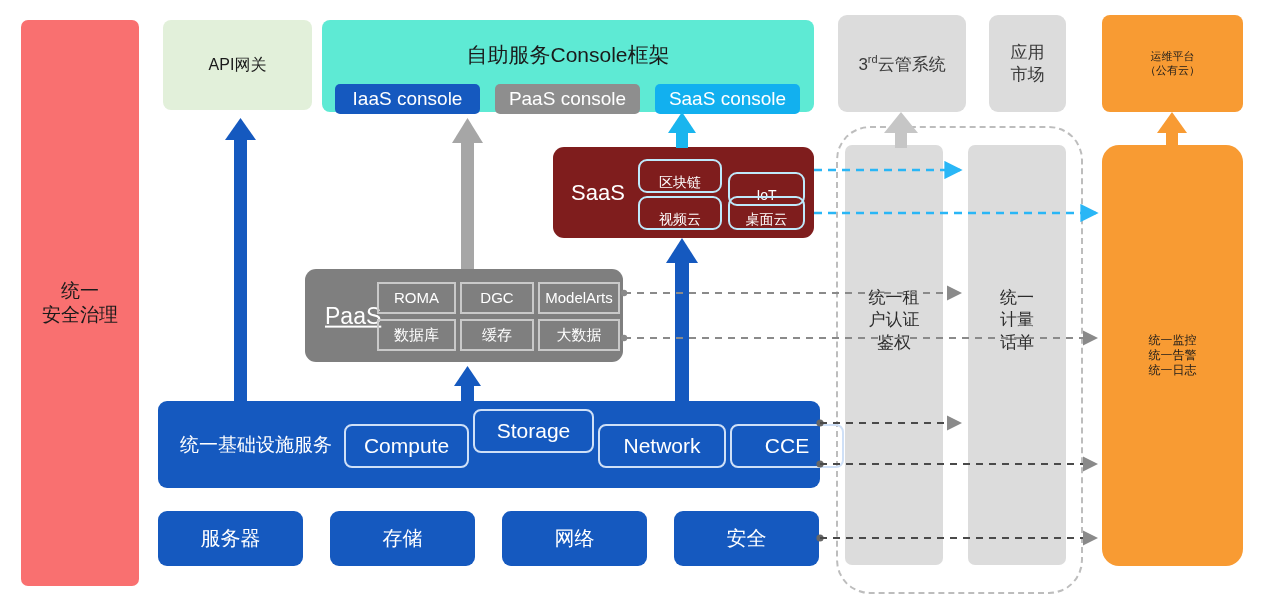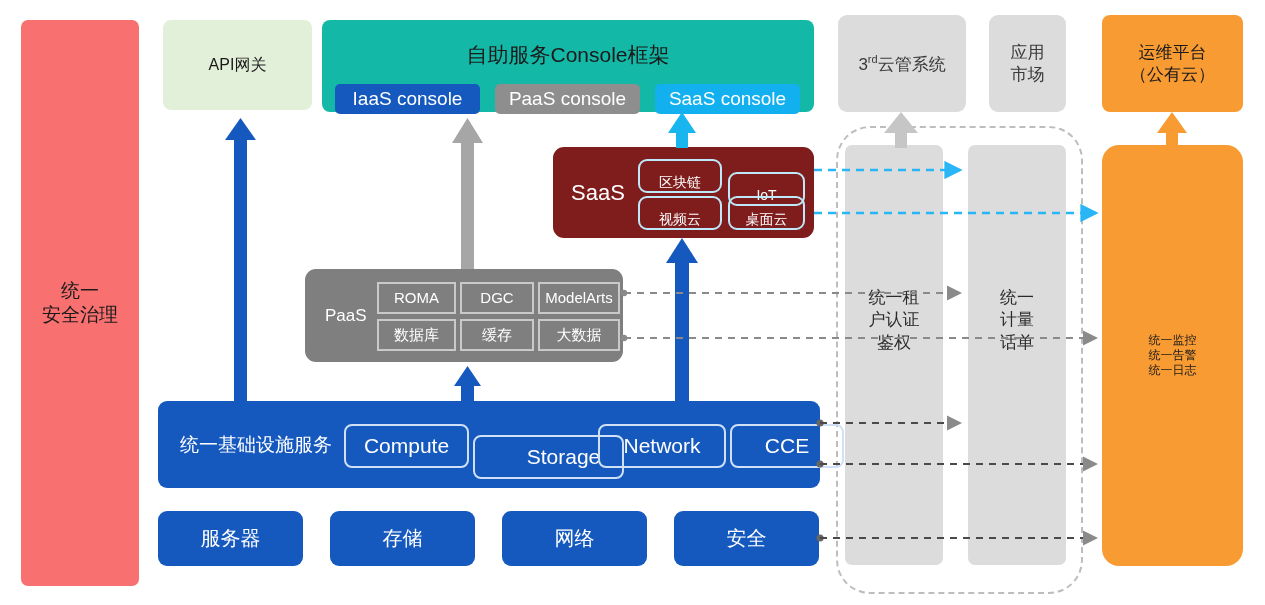--- a/index.html
+++ b/index.html
@@ -7,43 +7,43 @@
   #canvas{position:relative;width:1265px;height:605px;overflow:hidden;background:#fff;}
   .box{position:absolute;box-sizing:border-box;display:flex;align-items:center;justify-content:center;text-align:center;line-height:1.25;}
 
   
   .security{background:#f97070;border-radius:7px;color:#1a1a1a;font-size:19px;font-weight:400;}
 
   
   .apigw{background:#e2f0da;border-radius:8px;color:#1a1a1a;font-size:16px;}
 
   
-  .console-frame{background:#14b8a6;border-radius:8px;padding-left:16px;}
+  .console-frame{background:#5eead4;border-radius:8px;padding-left:16px;}
   .console-title{position:absolute;left:0;right:0;top:22px;text-align:center;font-size:21px;color:#1a1a1a;}
   .console-chip{position:absolute;border-radius:5px;color:#fff;font-size:19px;display:flex;align-items:center;justify-content:center;}
   .chip-iaas{background:#1559bf;}
   .chip-paas{background:#8e8e8e;}
   .chip-saas{background:#12b0ef;}
 
   
   .graybox{background:#dcdcdc;border-radius:9px;color:#3a3a3a;font-size:17px;}
   .graybox sup{font-size:11px;vertical-align:super;}
 
   
-  .orangebox{background:#f89b33;border-radius:8px;color:#1a1a1a;font-size:17px;}
+  .orangebox{background:#f89b33;border-radius:8px;color:#1a1a1a;font-size:11px;}
   .orangepillar{background:#f89b33;border-radius:17px;color:#1a1a1a;font-size:12px;}
 
   
   .saas-layer{background:#7f1d1d;border-radius:11px;}
   .saas-label{position:absolute;left:18px;top:50%;transform:translateY(-50%);color:#fff;font-size:22px;}
   .saas-chip{position:absolute;border:2px solid #bfe9fb;border-radius:9px;color:#fff;font-size:14px;display:flex;align-items:flex-end;justify-content:center;}
 
   
   .paas-layer{background:#7f7f7f;border-radius:11px;}
-  .paas-label{position:absolute;left:20px;top:50%;transform:translateY(-50%);color:#fff;font-size:17px;}
+  .paas-label{position:absolute;left:20px;top:50%;transform:translateY(-50%);color:#fff;font-size:23px;text-decoration:underline;}
   .paas-chip{position:absolute;border:2px solid #c9c9c9;border-radius:0;color:#fff;font-size:15px;display:flex;align-items:center;justify-content:center;}
 
   
   .infra-layer{background:#1559bf;border-radius:9px;}
   .infra-label{position:absolute;left:22px;top:50%;transform:translateY(-50%);color:#fff;font-size:19px;}
   .infra-chip{position:absolute;border:2px solid #cfe0f7;border-radius:8px;color:#fff;font-size:21px;display:flex;align-items:center;justify-content:center;}
 
   
   .bluebox{background:#1559bf;border-radius:9px;color:#fff;font-size:20px;}
 
@@ -154,21 +154,21 @@
     <div class="paas-chip" style="left:233px;top:50px;width:78px;height:28px;">
       <span>大数据</span>
     </div>
   </div>
 
   <div class="box infra-layer" style="left:158px;top:401px;width:662px;height:87px;display:block;">
     <div class="infra-label">统一基础设施服务</div>
     <div class="infra-chip" style="left:186px;top:23px;width:121px;height:40px;">
       <span>Compute</span>
     </div>
-    <div class="infra-chip" style="left:315px;top:34px;width:117px;height:40px;padding-left:30px;">
+    <div class="infra-chip" style="left:315px;top:8px;width:117px;height:40px;">
       <span>Storage</span>
     </div>
     <div class="infra-chip" style="left:440px;top:23px;width:124px;height:40px;">
       <span>Network</span>
     </div>
     <div class="infra-chip" style="left:572px;top:23px;width:110px;height:40px;">
       <span>CCE</span>
     </div>
   </div>
 

